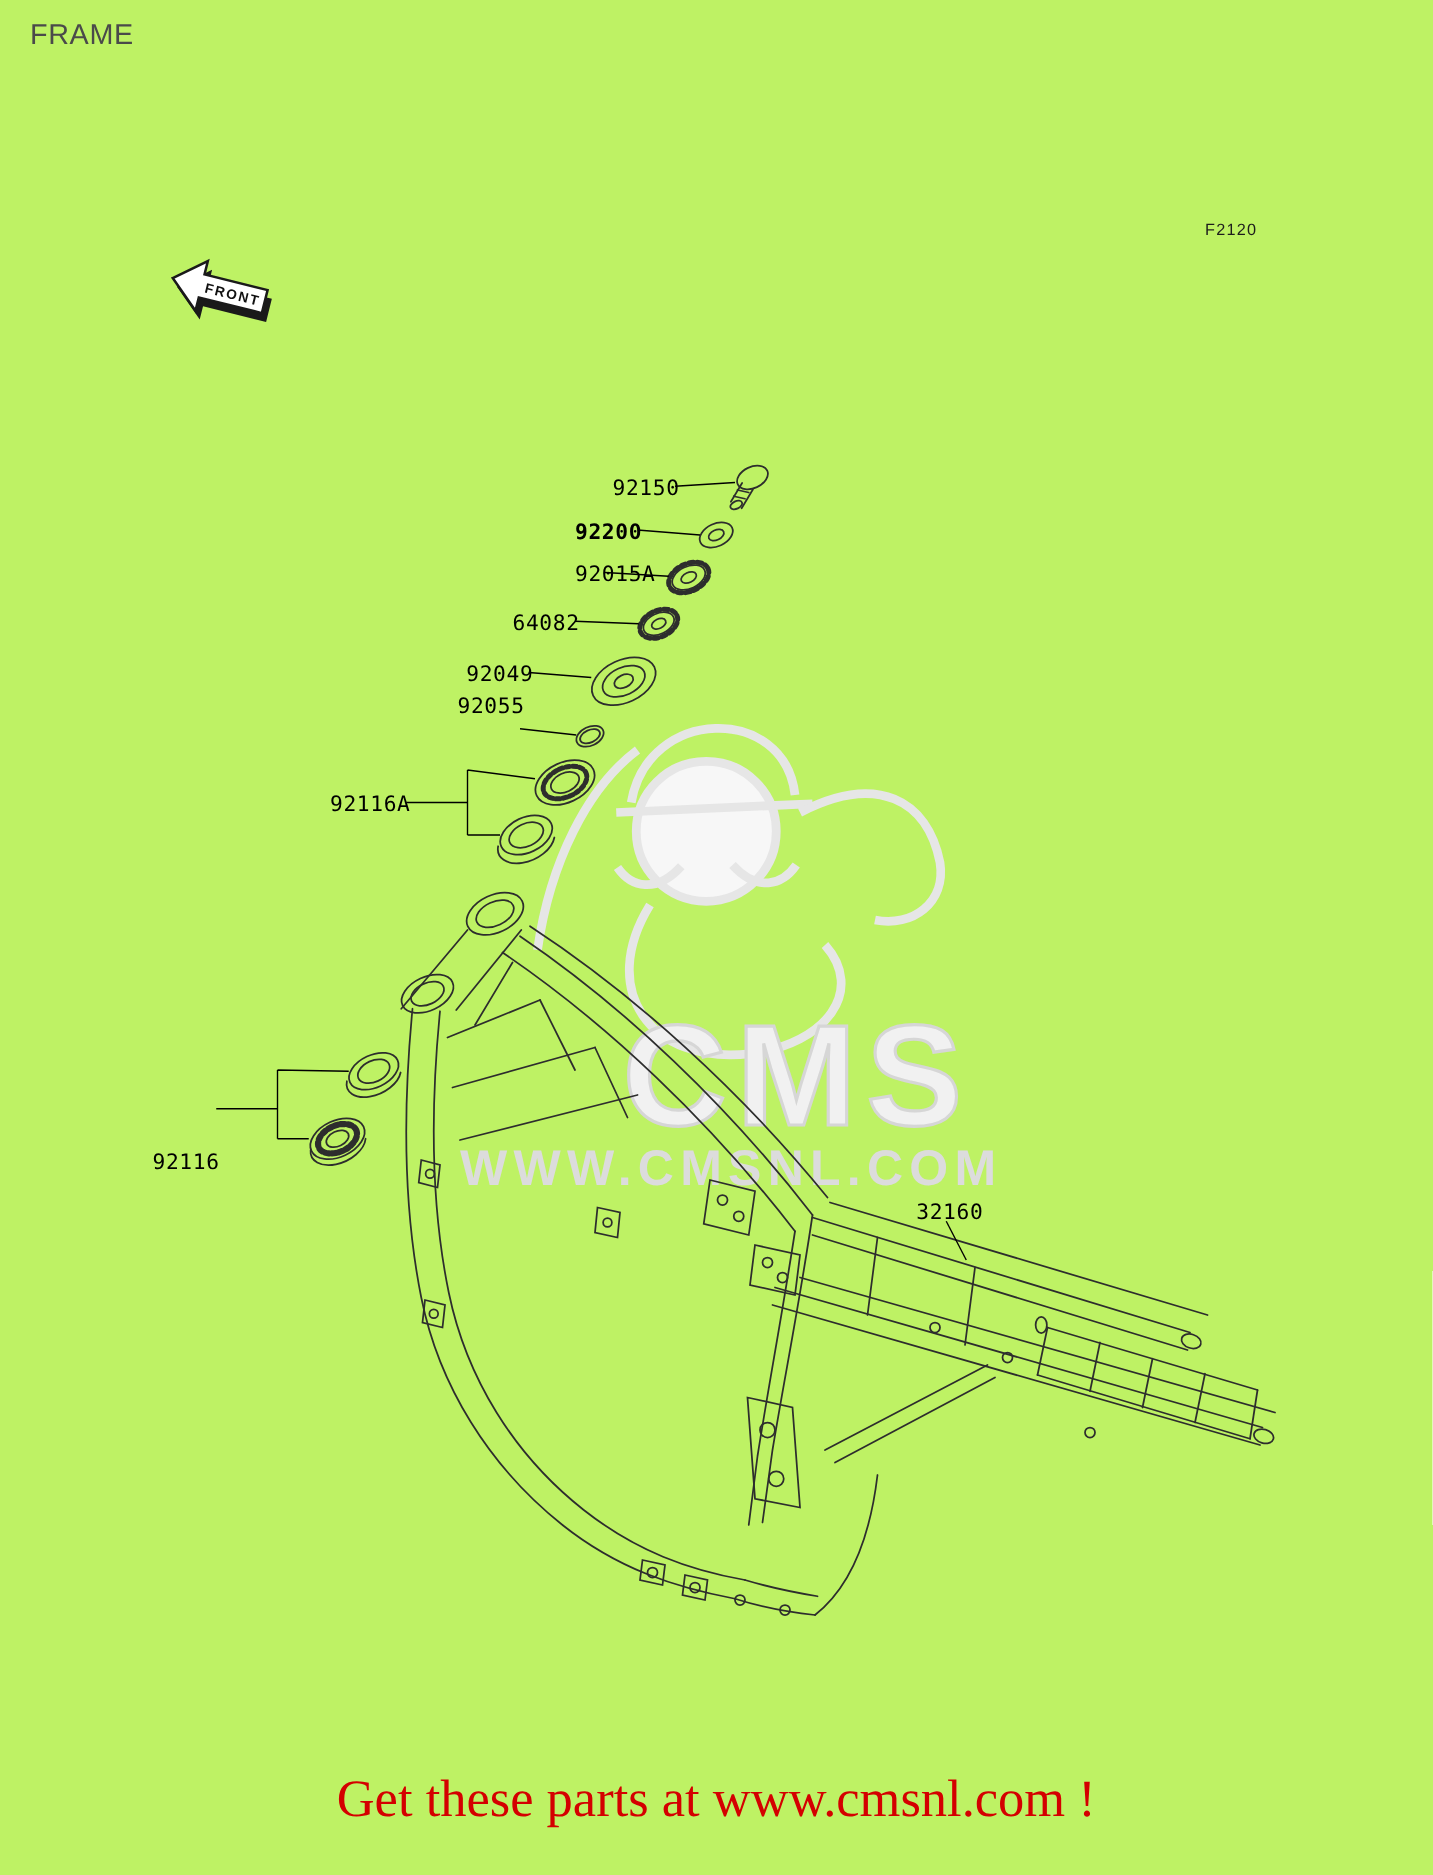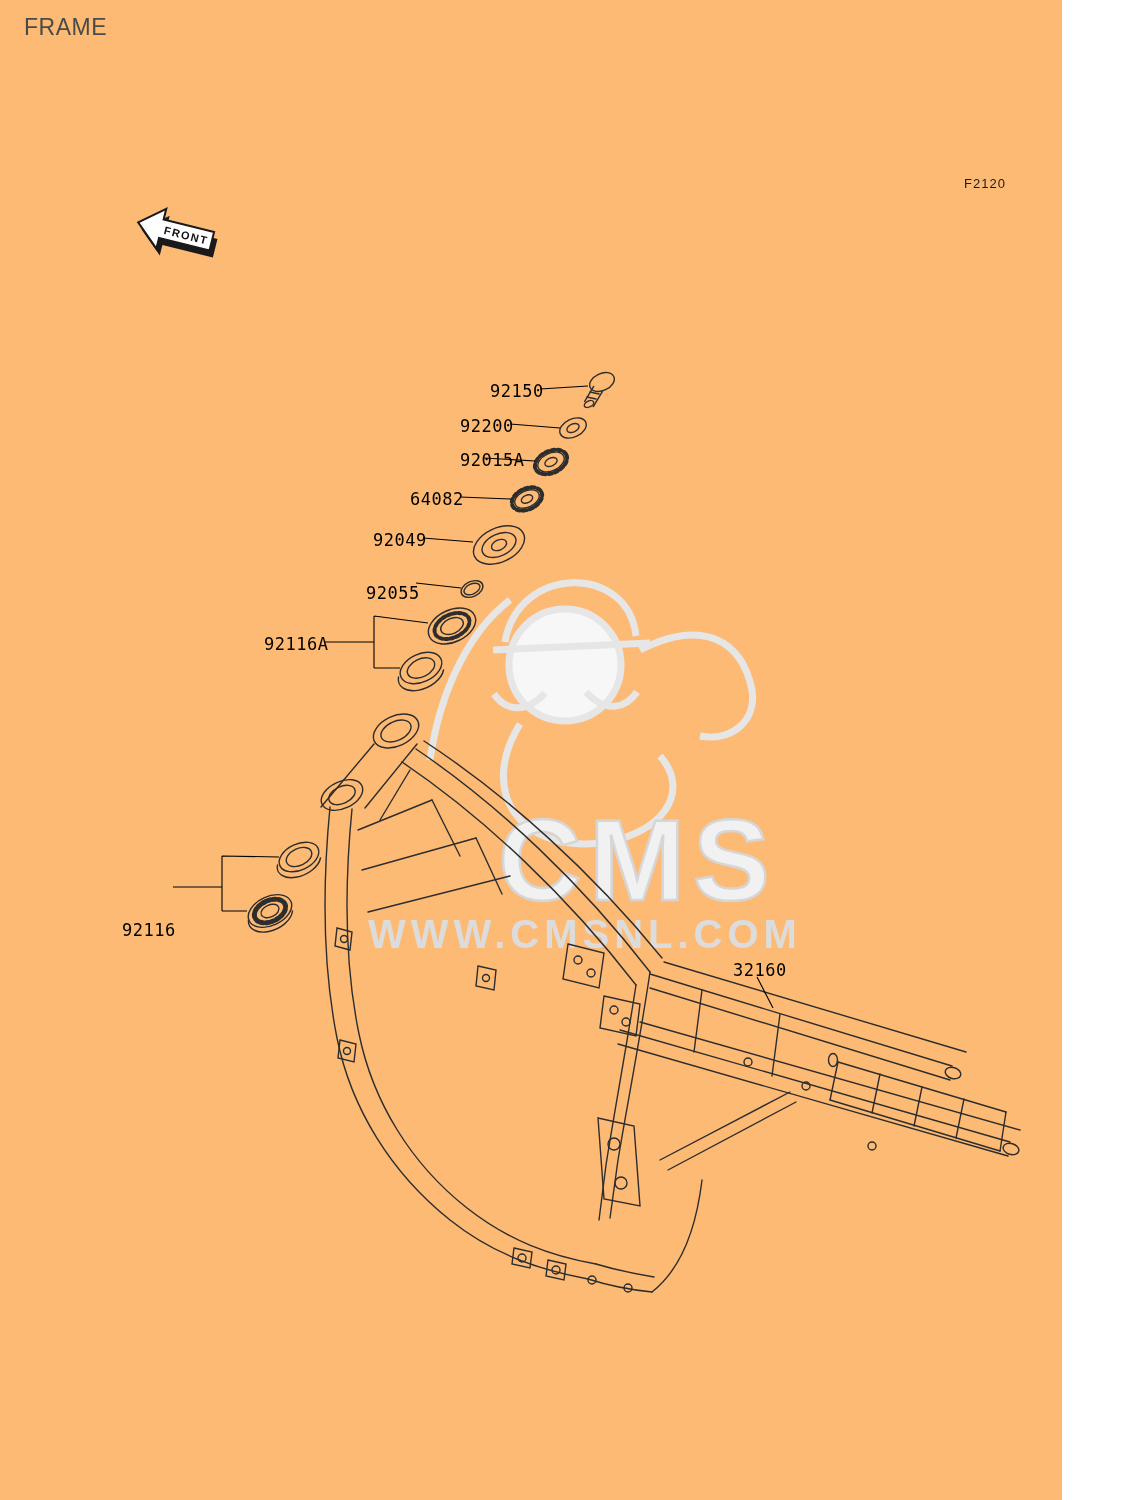--- a/index.html
+++ b/index.html
@@ -1,20 +1,20 @@
 <!DOCTYPE html>
 <html><head>
 <meta charset="utf-8">
 <style>
   html,body{margin:0;padding:0;background:#ffffff;}
   .page{
     position:relative;
-    width:1062px;
+    width:1146px;
     height:1500px;
-    background:#fdba74;
+    background:#bef264;
     font-family:"Liberation Sans", sans-serif;
     overflow:hidden;
   }
   .page-title{
     position:absolute;
     left:24px; top:14px;
     font-size:23px;
     color:#4a4a4a;
     letter-spacing:0.5px;
   }
@@ -238,23 +238,24 @@
       <path d="M460,497 L511,499"></path>
       <path d="M423,538 L473,542"></path>
       <path d="M416,583 L461,588"></path>
       <path d="M325,642 L374,642 M374,616 L374,668 M374,616 L428,623 M374,668 L400,668"></path>
       <path d="M173,887 L222,887 M222,856 L222,911 M222,856 L279,857 M222,911 L247,911"></path>
       <path d="M757,977 L773,1008"></path>
     </g>
   </svg>
 
   <div class="part-label" style="left:490px; top:381px;">92150</div>
-  <div class="part-label" style="left:460px; top:416px;">92200</div>
+  <div class="part-label" style="left:460px; top:416px;font-weight:bold;">92200</div>
   <div class="part-label" style="left:424px; top:450px;margin-left:36px;">92015A</div>
   <div class="part-label" style="left:410px; top:489px;">64082</div>
   <div class="part-label" style="left:373px; top:530px;text-align:right;">92049</div>
-  <div class="part-label" style="left:366px; top:583px;">92055</div>
+  <div class="part-label" style="left:366px; top:555px;">92055</div>
   <div class="part-label" style="left:264px; top:634px;">92116A</div>
   <div class="part-label" style="left:122px; top:876px;margin-top:44px;">92116</div>
   <div class="part-label" style="left:733px; top:960px;">32160</div>
 
+  <div class="footer-cta">Get these parts at www.cmsnl.com !</div>
 
 </div>
 
 </body></html>

